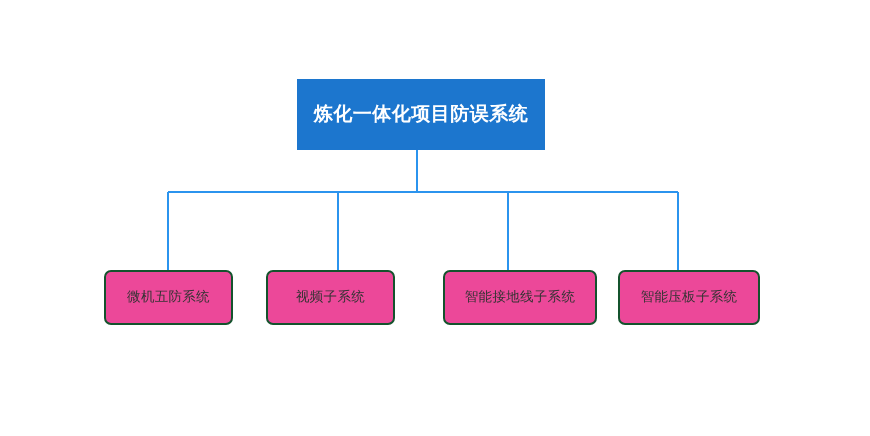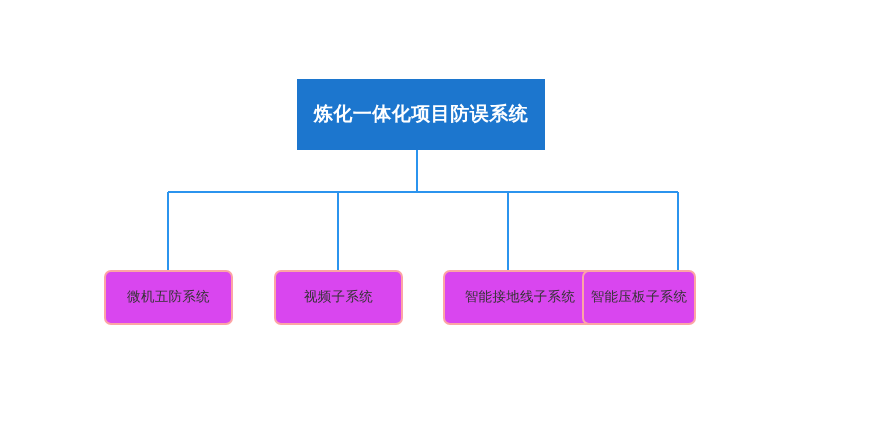--- a/index.html
+++ b/index.html
@@ -44,32 +44,32 @@
     height: 71px;
     background: #1c76ce;
     color: #ffffff;
     font-size: 19px;
     font-weight: bold;
     letter-spacing: 0.5px;
   }
   .node-child {
     top: 270px;
     height: 55px;
-    background: #d946ef;
-    border: 2px solid #fca5a5;
+    background: #ec4899;
+    border: 2px solid #14532d;
     border-radius: 7px;
     color: #333333;
     font-size: 13.5px;
     font-weight: normal;
     letter-spacing: 0.3px;
   }
   .node-child-0 { left: 104px; width: 129px; }
-  .node-child-1 { left: 274px; width: 129px; }
+  .node-child-1 { left: 266px; width: 129px; }
   .node-child-2 { left: 443px; width: 154px; }
-  .node-child-3 { left: 582px; width: 114px; }
+  .node-child-3 { left: 618px; width: 142px; }
   .node-label {
     display: block;
     line-height: 1.2;
     white-space: nowrap;
   }
 </style>
 </head>
 <body>
 
 <div id="canvas">

